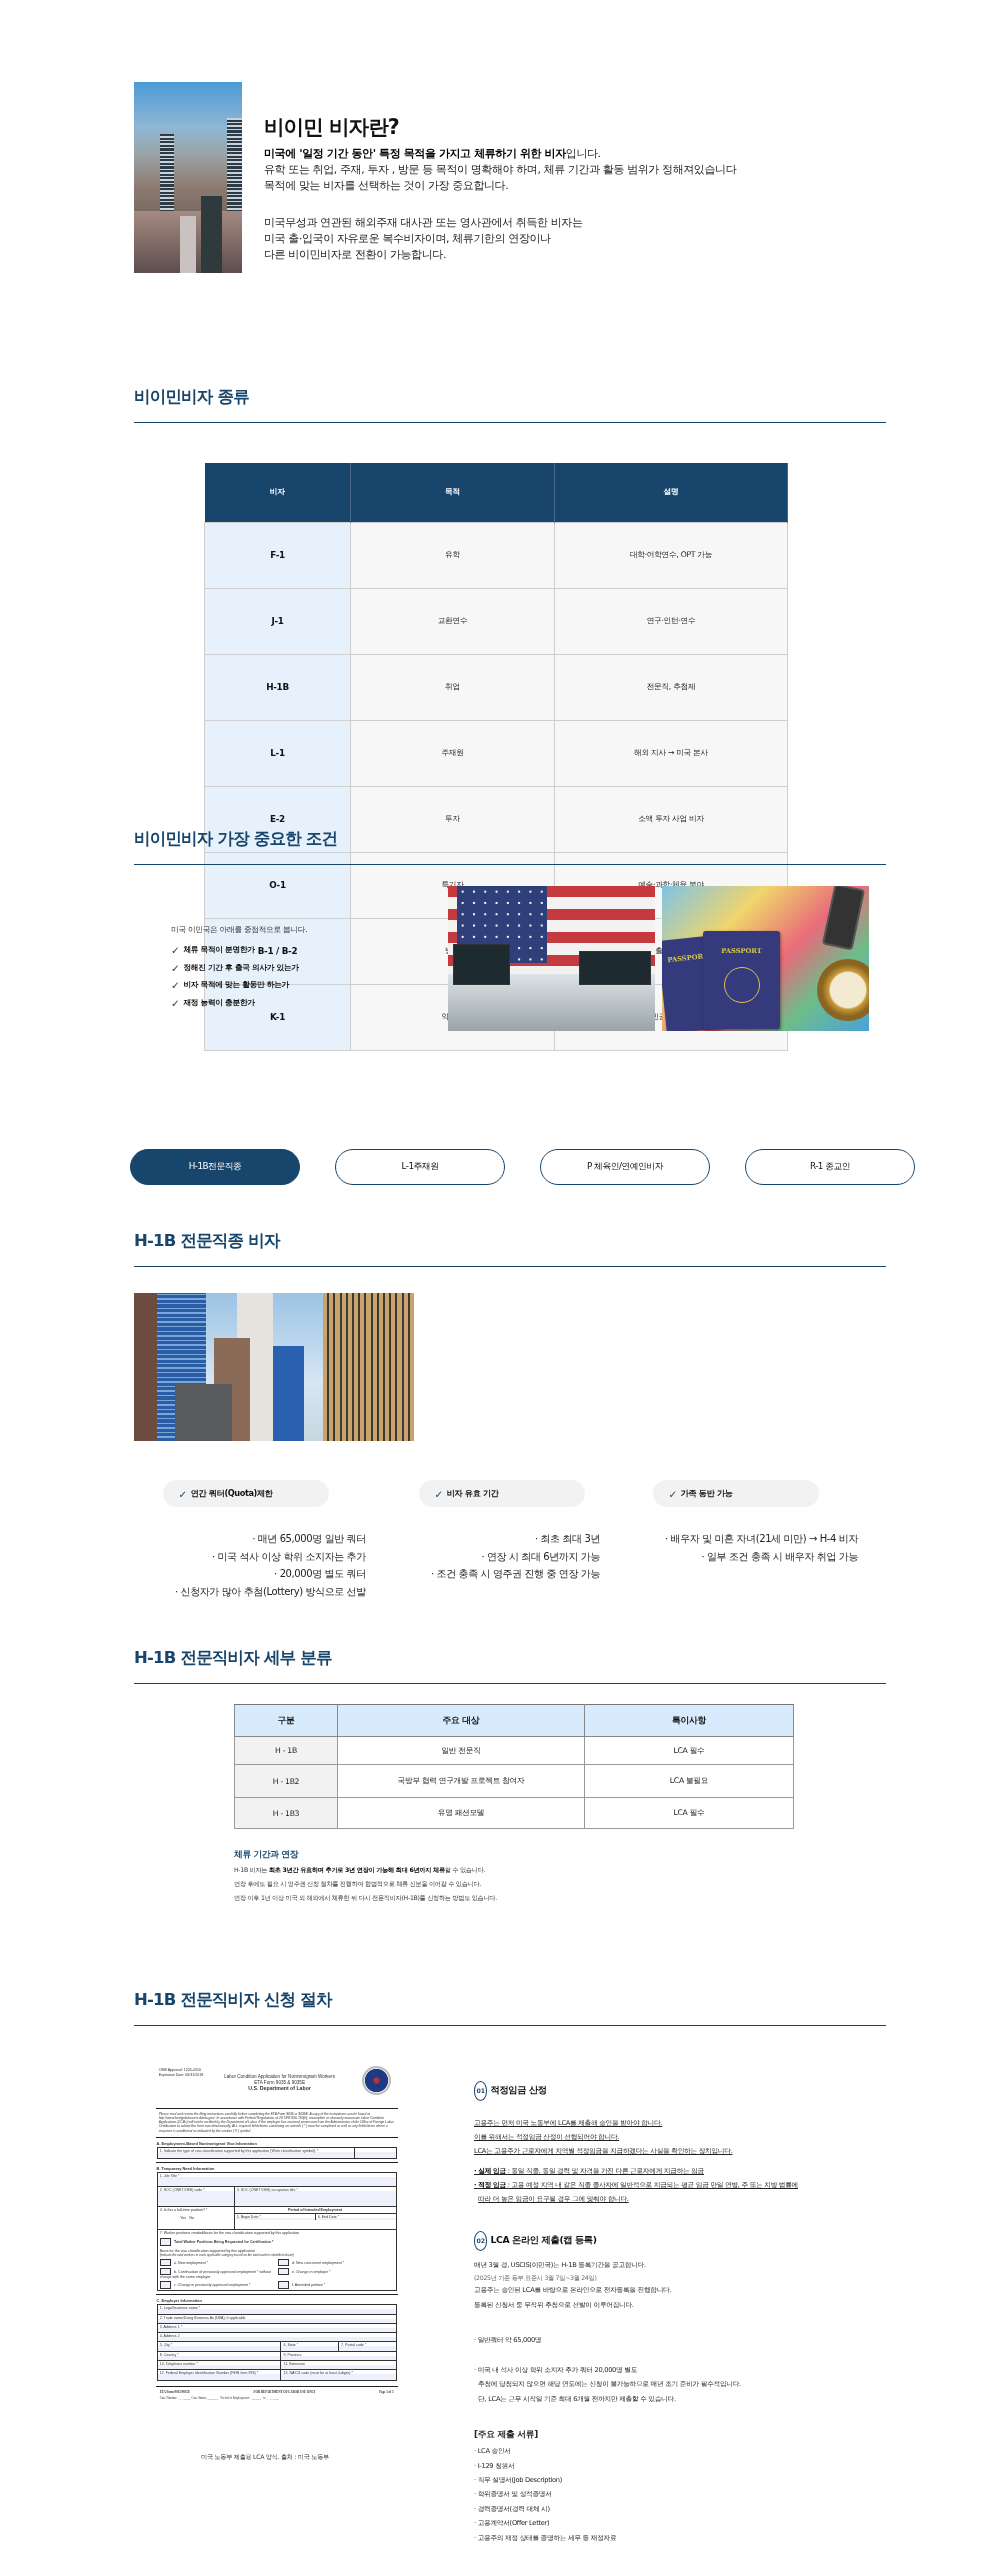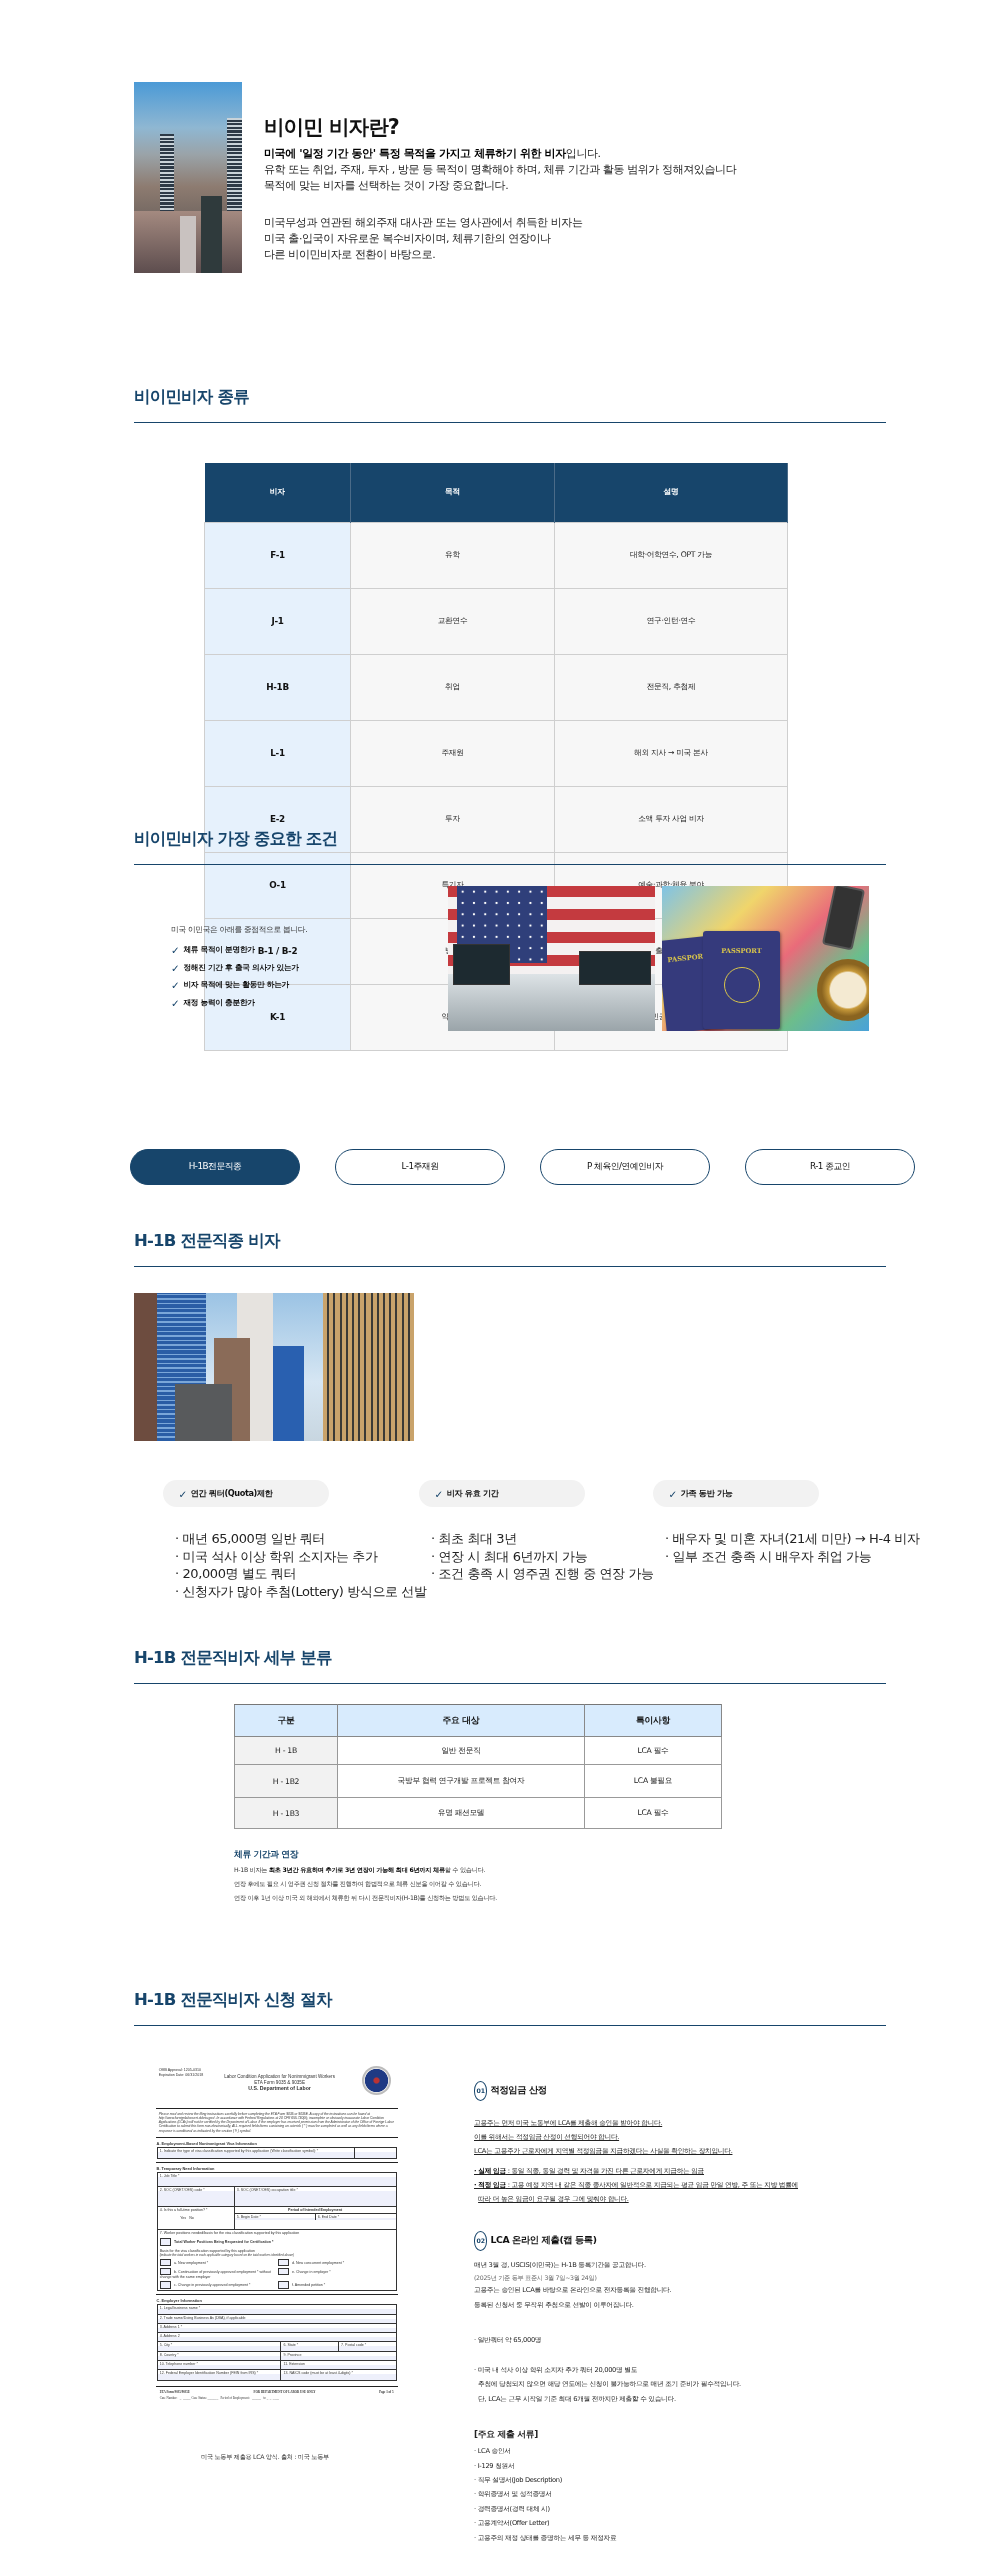--- a/index.html
+++ b/index.html
@@ -51,24 +51,24 @@
 
   
   .h1b-img { position: absolute; left: 0; width: 280px; height: 148px; overflow: hidden;
     background: linear-gradient(180deg,#9bc3e4,#d6e6f3 60%,#c8d6e0); }
   .h1b-img .b { position: absolute; bottom: 0; }
   .h1b-text { position: absolute; left: 340px; font-size: 7.7px; line-height: 16px; letter-spacing: -0.4px; color: #333; white-space: nowrap; }
   .h1b-text b { color: #000; }
   .feat { position: absolute; width: 166px; height: 27px; background: #f2f2f2; border-radius: 13.4px; display: flex; align-items: center;
     padding-left: 15.5px; font-size: 8.2px; font-weight: 700; letter-spacing: -0.4px; }
   .feat .mk { color: #17456b; font-size: 10.3px; margin-right: 4.1px; }
-  .feat-list { position: absolute; font-size: 13px; line-height: 17.5px; color: #222; letter-spacing: -0.4px; white-space: nowrap; }
-
-  
-  .sub-table { position: absolute; left: 100px; border-collapse: collapse; width: 488px; font-size: 7.7px; letter-spacing: -0.3px; }
+  .feat-list { position: absolute; font-size: 10px; line-height: 17.5px; color: #222; letter-spacing: -0.4px; white-space: nowrap; text-align: right; }
+
+  
+  .sub-table { position: absolute; left: 100px; border-collapse: collapse; width: 560px; font-size: 7.7px; letter-spacing: -0.3px; }
   .sub-table th { background: #d8ebfd; height: 32px; font-weight: 700; font-size: 8.8px; border: 0.5px solid #888; border-top: 1px solid #777; }
   .sub-table td { height: 28px; text-align: center; border: 0.5px solid #999; background: #fff; color: #222; }
   .sub-table td.code { background: #f2f2f2; }
   .note-title { position: absolute; left: 100px; font-size: 8.8px; font-weight: 700; color: #17456b; letter-spacing: -0.4px; }
   .note-body { position: absolute; left: 100px; font-size: 6.2px; line-height: 14px; color: #333; letter-spacing: -0.3px; white-space: nowrap; }
   .note-body b { color: #000; }
 
   
   .lca-form { position: absolute; left: 21.6px; width: 242px; height: 381px; font-family: "Liberation Sans", sans-serif; color: #333; font-size: 3.6px; }
   .lca-form .hdr { position: relative; height: 41px; }
@@ -110,21 +110,21 @@
     <div style="position:absolute;left:46px;bottom:0;width:15.5px;height:57px;background:#c9c2c0;"></div>
   </div>
   <h1 class="intro-title">비이민 비자란?</h1>
   <div class="intro-body">
     <div><b>미국에 '일정 기간 동안' 특정 목적을 가지고 체류하기 위한 비자</b><span>입니다.</span></div>
     <div>유학 또는 취업, 주재, 투자 , 방문 등 목적이 명확해야 하며, 체류 기간과 활동 범위가 정해져있습니다</div>
     <div>목적에 맞는 비자를 선택하는 것이 가장 중요합니다.</div>
     <div class="gap"></div>
     <div>미국무성과 연관된 해외주재 대사관 또는 영사관에서 취득한 비자는</div>
     <div>미국 출·입국이 자유로운 복수비자이며, 체류기한의 연장이나</div>
-    <div>다른 비이민비자로 전환이 바탕으로.</div>
+    <div>다른 비이민비자로 전환이 가능합니다.</div>
   </div>
 </section>
 
 <section class="sec" style="top:368px;margin-top:18px;">
   <h2 class="sec-title">비이민비자 종류</h2>
   <div class="sec-rule"></div>
   <table class="visa-table" style="top:77px;">
     <thead>
       <tr>
         <th style="width:146px">비자</th>

